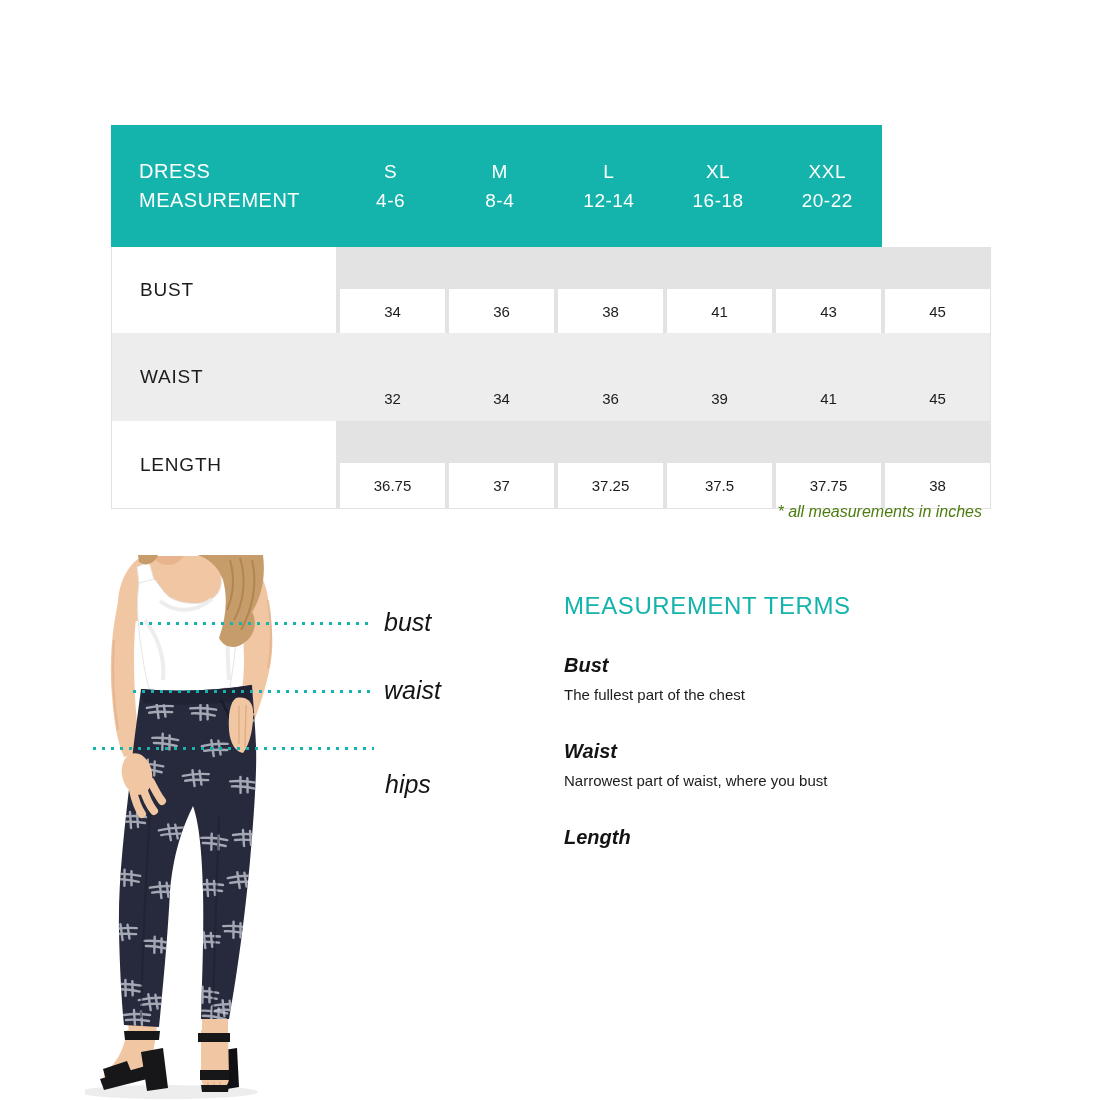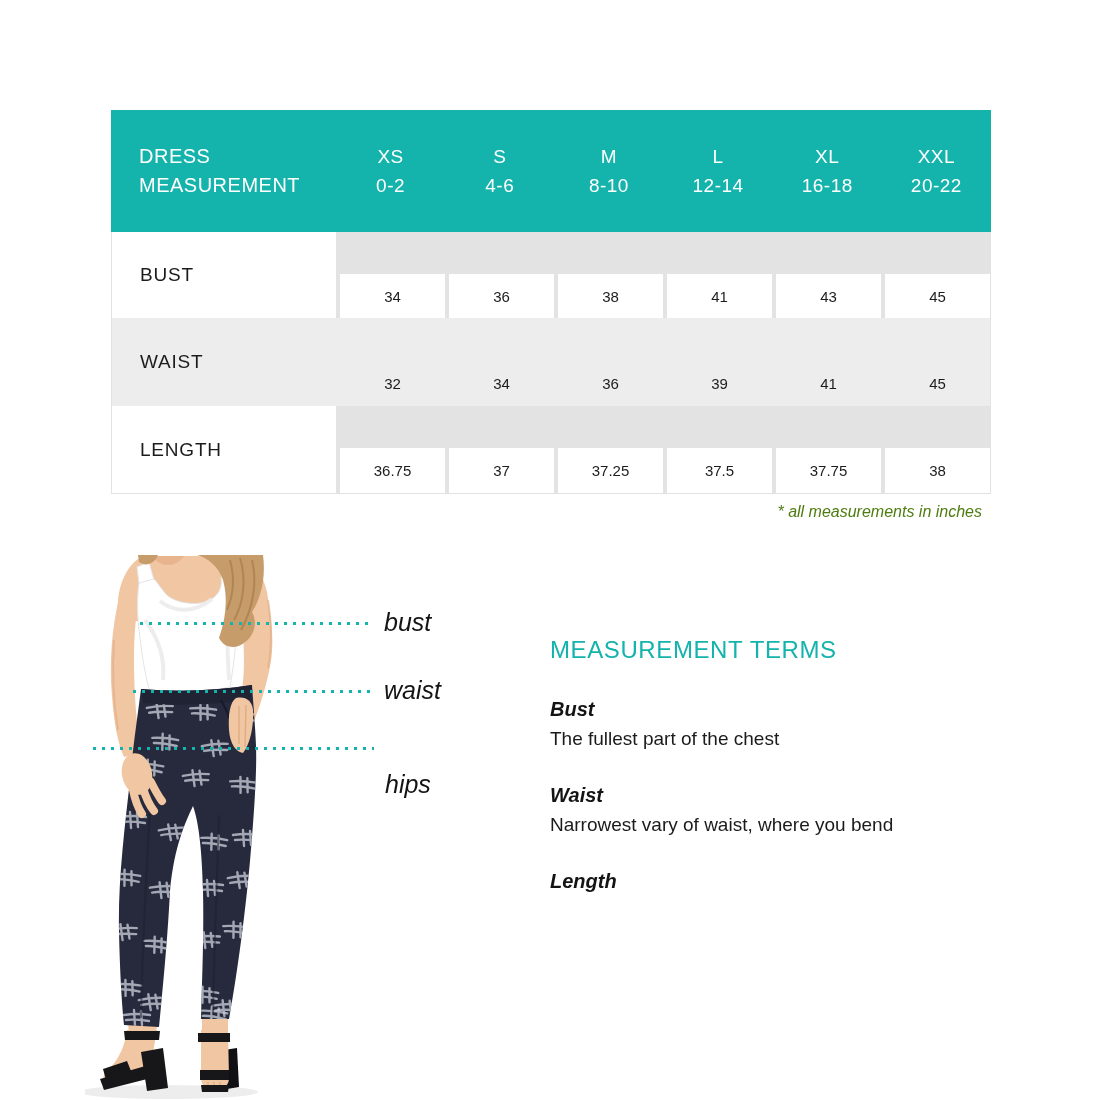--- a/index.html
+++ b/index.html
@@ -14,20 +14,21 @@
     color: #1c1c1c;
   }
 
   
   .size-table { position: absolute; left: 111px; top: 110px; width: 880px; }
   .header-row {
     display: grid;
     grid-template-columns: 225px repeat(6, 1fr);
     height: 122px;
     background: #ffffff;
+    margin-top: 15px;
   }
   .header-cell {
     background: #14b3ac;
     color: #ffffff;
     display: flex;
     flex-direction: column;
     align-items: center;
     justify-content: center;
     font-size: 19px;
     line-height: 29px;
@@ -97,61 +98,57 @@
     position: absolute;
     font-style: italic;
     font-size: 25px;
     color: #141414;
   }
   .label-bust  { left: 384px; top: 608px; }
   .label-waist { left: 384px; top: 676px; }
   .label-hips  { left: 385px; top: 770px; }
 
   
-  .terms { position: absolute; left: 550px; top: 592px; width: 470px; margin-top: 44px; }
+  .terms { position: absolute; left: 564px; top: 592px; width: 470px; }
   .terms-heading {
     font-size: 24px;
     font-weight: 400;
     letter-spacing: 0.6px;
     color: #14b3ac;
     line-height: 28px;
     margin-bottom: 31px;
   }
   .term-item { margin-bottom: 28px; }
   .term-name {
     font-size: 20px;
     font-weight: bold;
     font-style: italic;
     line-height: 29px;
     color: #141414;
   }
-  .term-def { font-size: 19px; line-height: 29px; color: #1b1b1b; }
+  .term-def { font-size: 15px; line-height: 29px; color: #1b1b1b; }
 </style>
 </head>
 <body>
 
 <div class="page">
 
   <div class="size-table">
     <div class="header-row">
       <div class="header-cell corner">
         <span>DRESS</span>
         <span>MEASUREMENT</span>
       </div>
       <div class="header-cell">
-        <span>XS</span>
-        <span>0-2</span>
-      </div>
-      <div class="header-cell">
         <span>S</span>
         <span>4-6</span>
       </div>
       <div class="header-cell">
         <span>M</span>
-        <span>8-10</span>
+        <span>8-4</span>
       </div>
       <div class="header-cell">
         <span>L</span>
         <span>12-14</span>
       </div>
       <div class="header-cell">
         <span>XL</span>
         <span>16-18</span>
       </div>
       <div class="header-cell">
@@ -321,20 +318,20 @@
   <div class="measure-label label-hips">hips</div>
 
   <div class="terms">
     <div class="terms-heading">MEASUREMENT TERMS</div>
     <div class="term-item">
       <div class="term-name">Bust</div>
       <div class="term-def">The fullest part of the chest</div>
     </div>
     <div class="term-item">
       <div class="term-name">Waist</div>
-      <div class="term-def">Narrowest vary of waist, where you bend</div>
+      <div class="term-def">Narrowest part of waist, where you bust</div>
     </div>
     <div class="term-item">
       <div class="term-name">Length</div>
     </div>
   </div>
 
 </div>
 
 </body></html>

